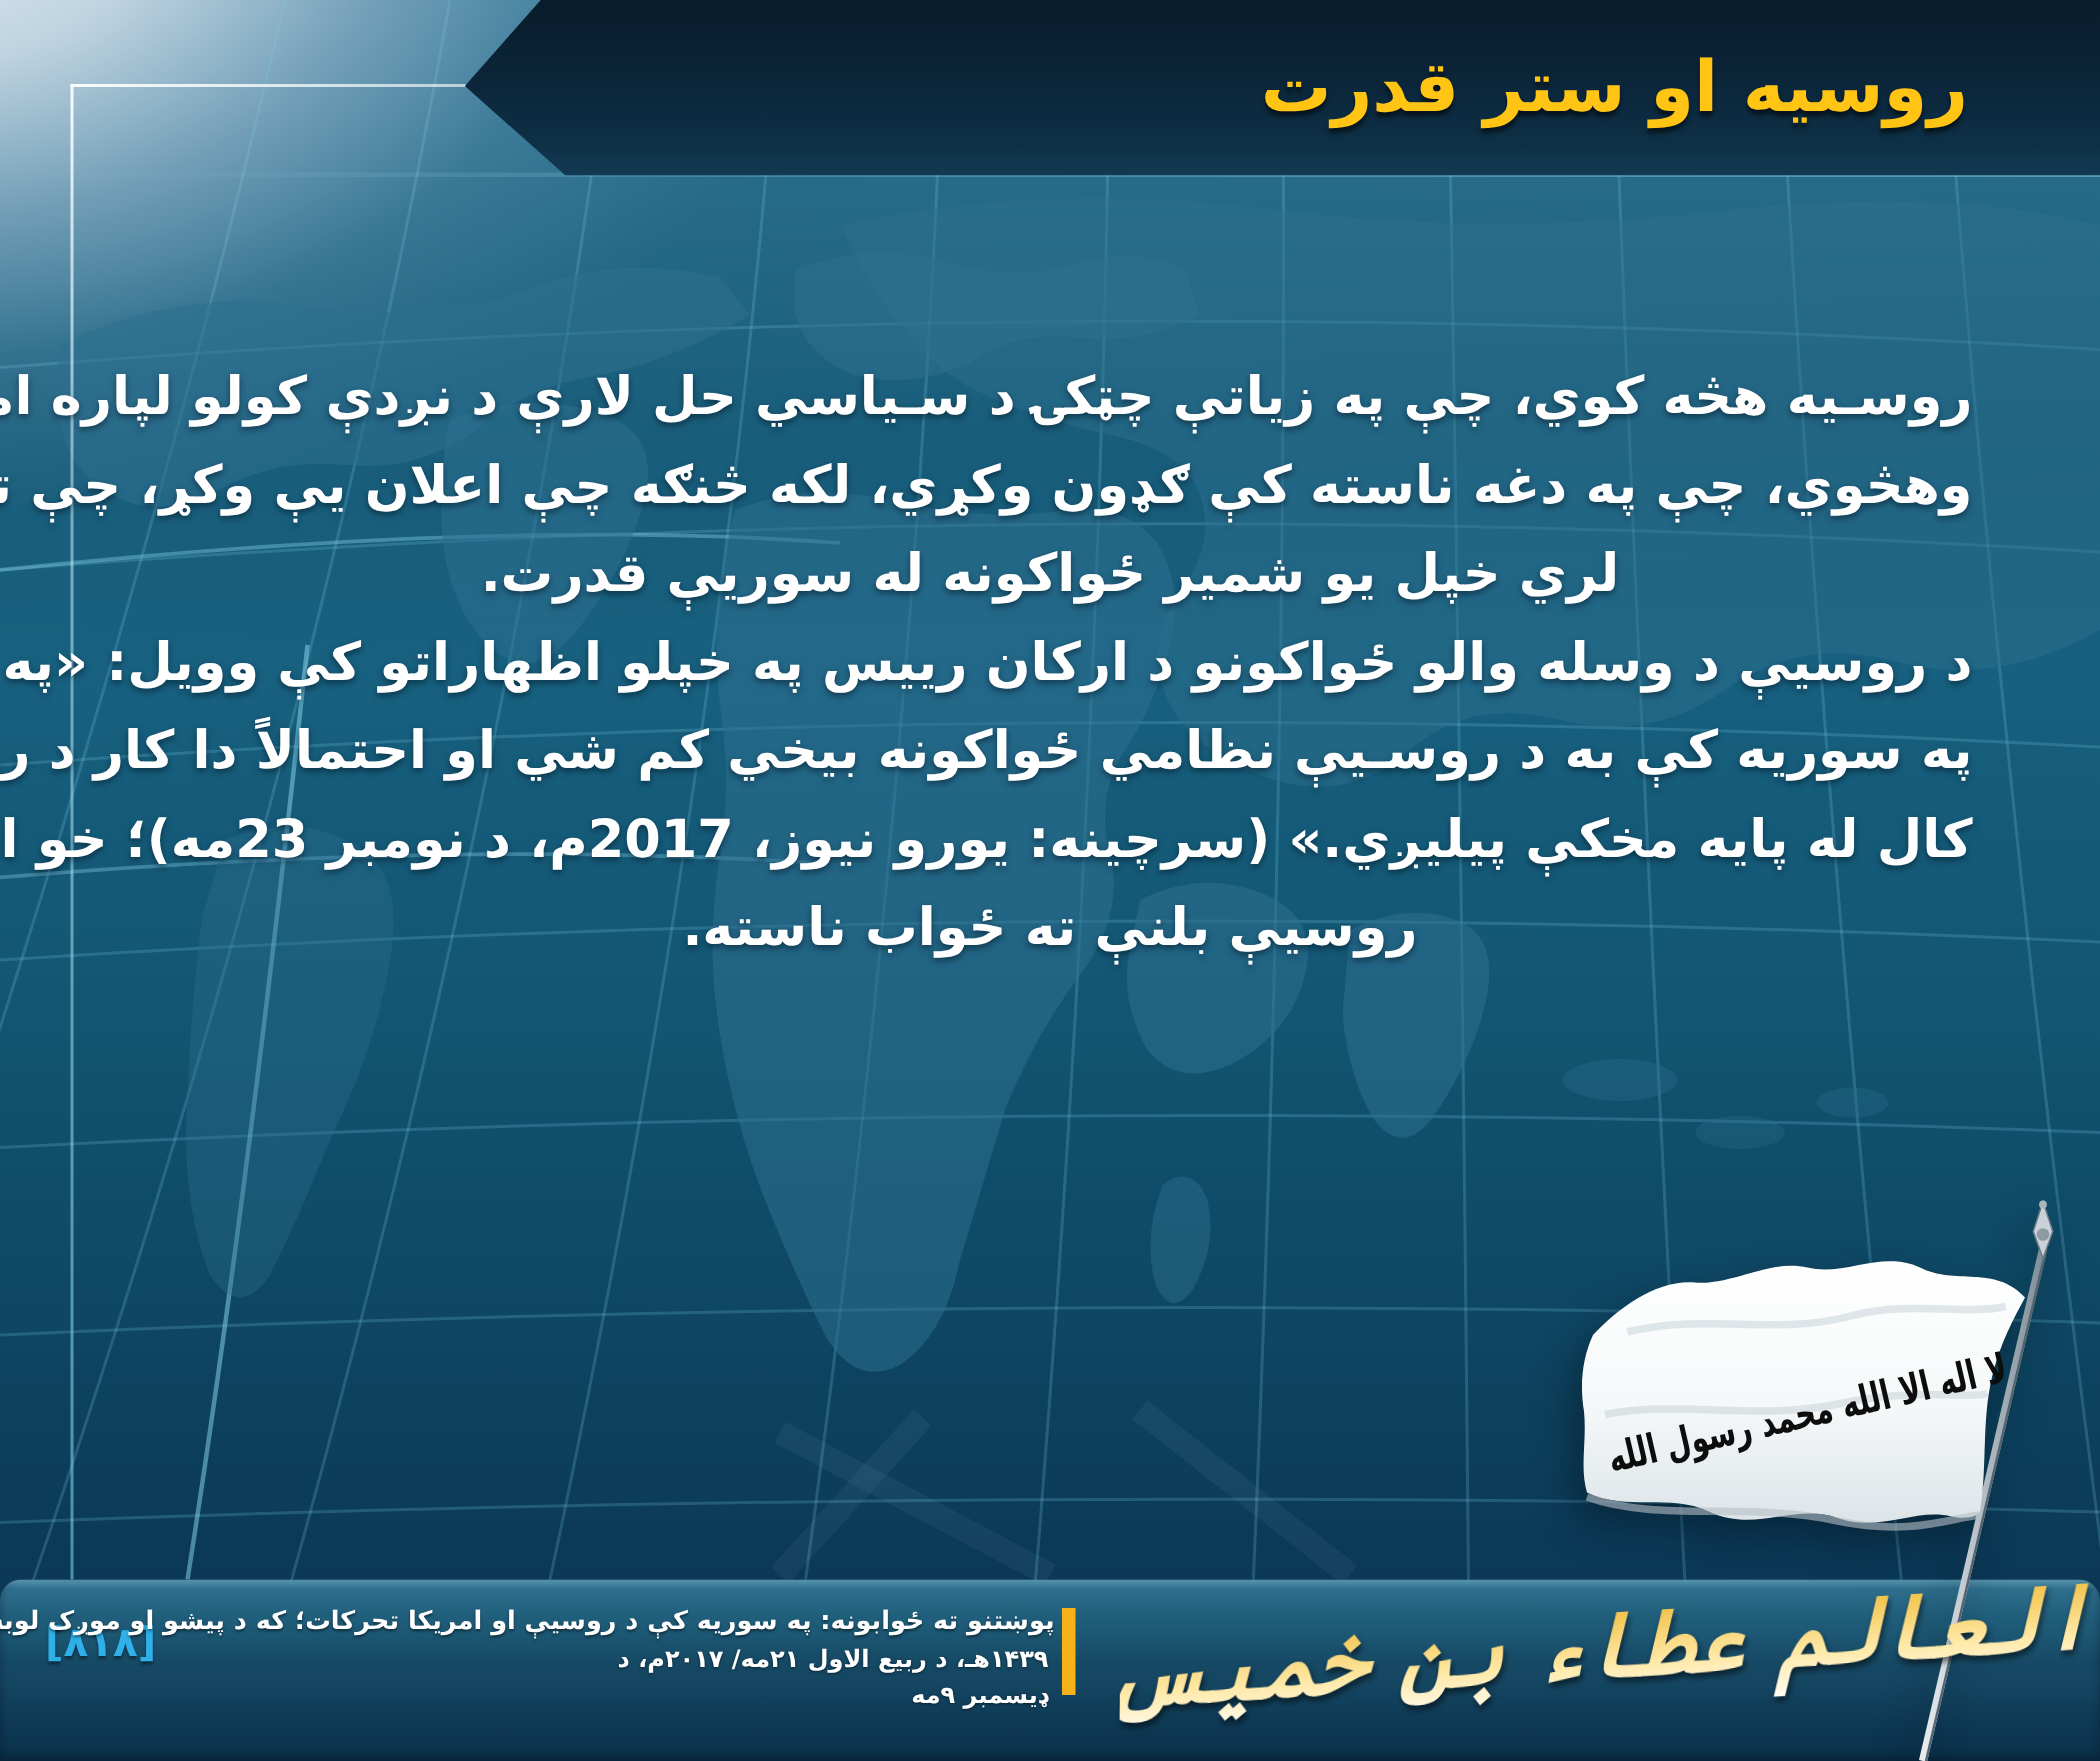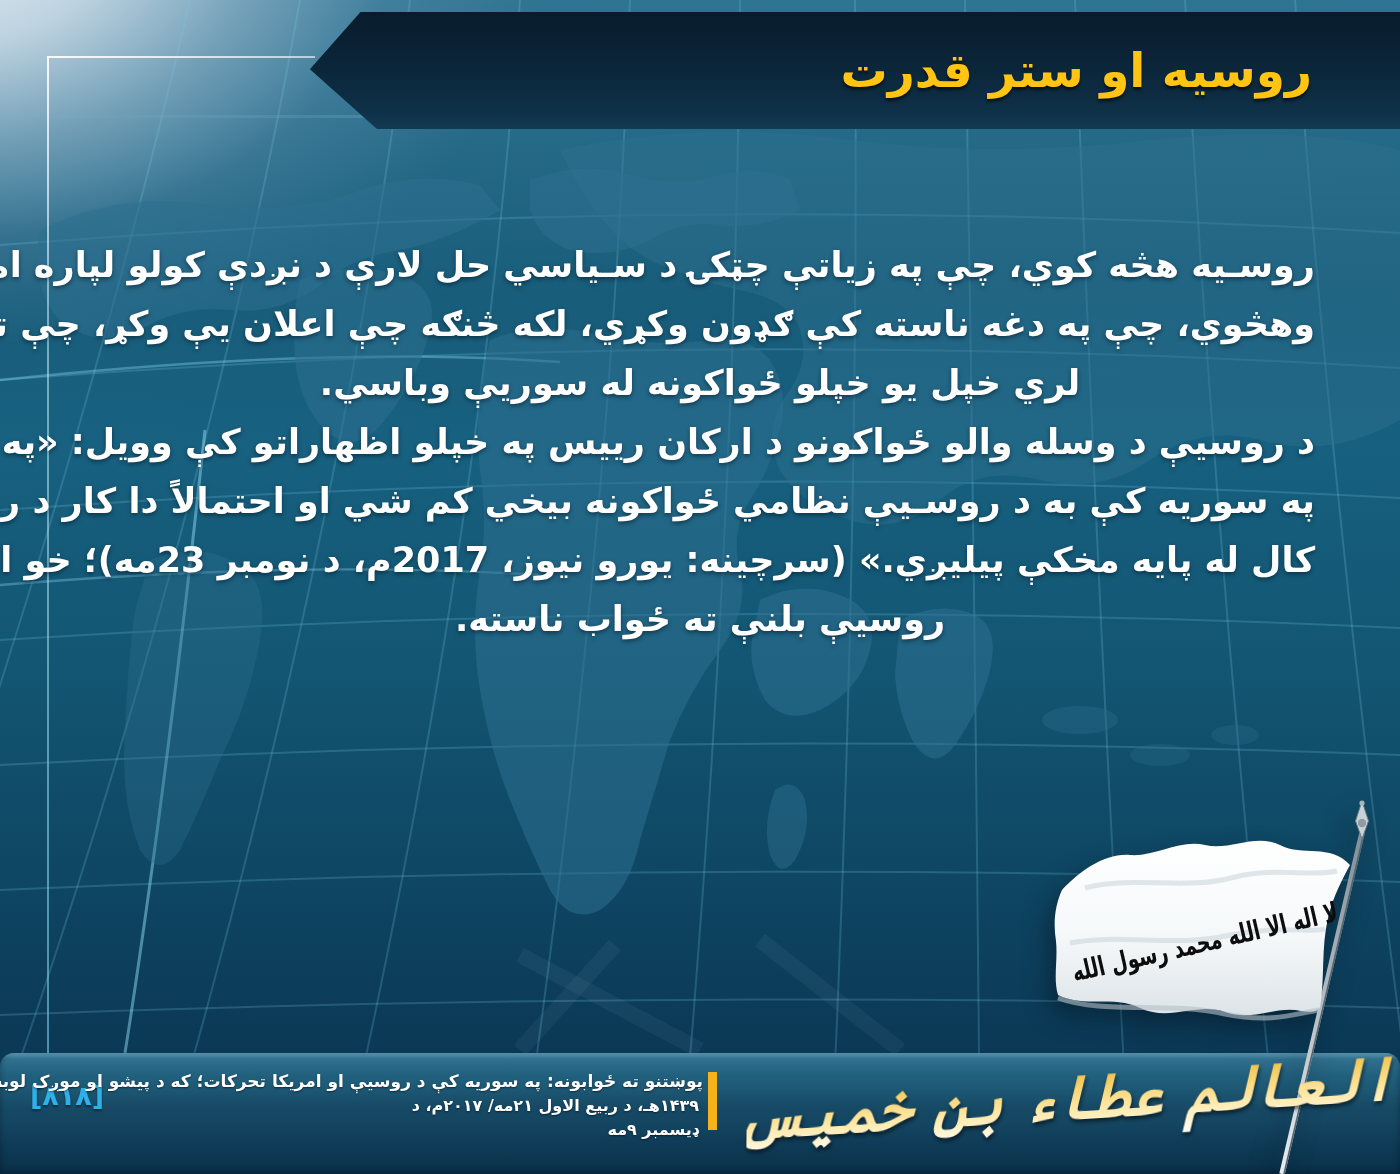--- a/index.html
+++ b/index.html
@@ -14,21 +14,20 @@
       linear-gradient(180deg,#2e7391 0%, #20688736 25%, #17607f 38%, #135774 55%, #0e4663 75%, #0a3653 92%, #092f4a 100%),
       #135774;
   }
   
   .header-band{
     position:absolute;left:300px;top:0;width:1100px;height:117px;
     background:linear-gradient(180deg,#081c2c 0%,#0b2539 45%,#0e2f45 80%,#123a52 100%);
     clip-path:polygon(5.5% 0, 0.9% 49%, 7% 100%, 100% 100%, 100% 0);
     filter:drop-shadow(0 5px 7px rgba(0,10,20,0.5));
     z-index:6;
-    margin-top:12px;
   }
   .header-title{
     position:absolute;right:88px;top:0;height:117px;line-height:117px;
     font-size:47px;font-weight:bold;color:#ffc414;letter-spacing:0.5px;
     text-shadow:0 3px 3px rgba(0,0,0,0.55);
     white-space:nowrap;
   }
   .header-underline{
     position:absolute;left:0;top:115px;width:1400px;height:3px;z-index:5;
     background:linear-gradient(90deg,rgba(120,190,215,0) 0%,rgba(130,195,220,0.35) 40%,rgba(150,210,230,0.45) 100%);
@@ -158,21 +157,21 @@
   <div class="frame-v"></div>
   <div class="header-underline"></div>
 
   <div class="header-band">
     <div class="header-title">روسیه او ستر قدرت</div>
   </div>
 
   <div class="body-text">
     <div class="line">روسـیه هڅه کوي، چې په زیاتې چټکۍ د سـیاسي حل لارې د نږدې کولو لپاره امریکا هم</div>
     <div class="line">وهڅوي، چې په دغه ناسته کې ګډون وکړي، لکه څنګه چې اعلان یې وکړ، چې تصمیم</div>
-    <div class="line">لري خپل یو خپلو ځواکونه له سوریې وباسي.</div>
+    <div class="line">لري خپل یو شمیر ځواکونه له سوریې قدرت.</div>
     <div class="line">د روسیې د وسله والو ځواکونو د ارکان رییس په خپلو اظهاراتو کې وویل: «په غالب ګومان</div>
     <div class="line">په سوریه کې به د روسـیې نظامي ځواکونه بیخي کم شي او احتمالاً دا کار د روان میلادي</div>
     <div class="line">کال له پایه مخکې پیلیږي.» (سرچینه: یورو نیوز، 2017م، د نومبر 23مه)؛ خو امریکا د</div>
     <div class="line">روسیې بلنې ته ځواب ناسته.</div>
   </div>
 
   <div class="bottom-bar"></div>
   <div class="issue-number">[٨١٨]</div>
   <div class="footer-text">
     <div class="footer-topic">پوښتنو ته ځوابونه: په سوریه کې د روسیې او امریکا تحرکات؛ که د پیشو او موږک لوبه!</div>

